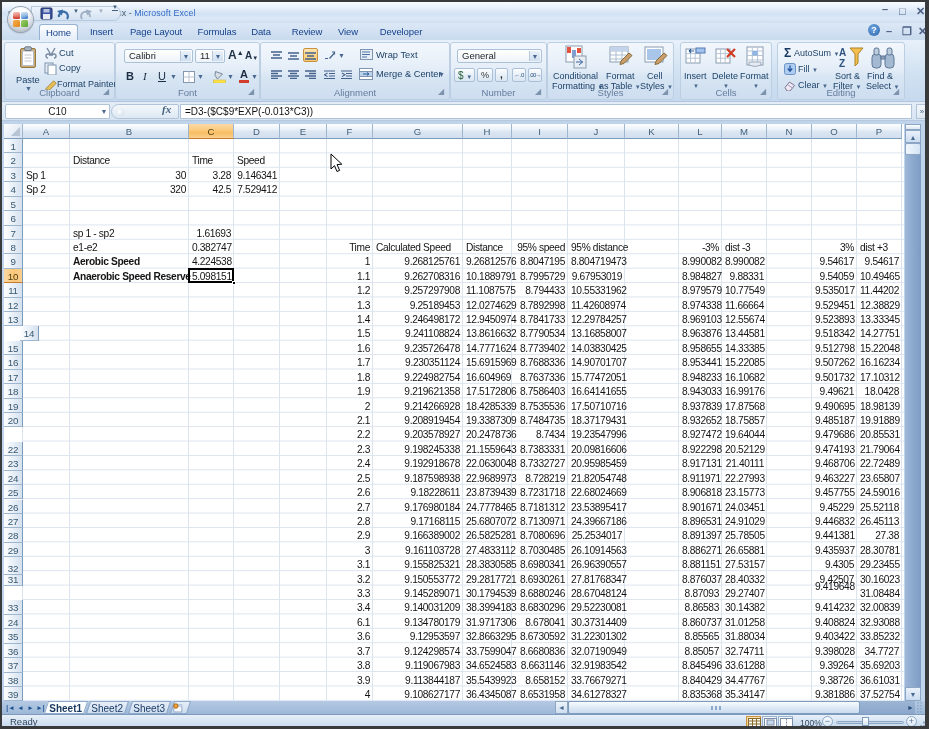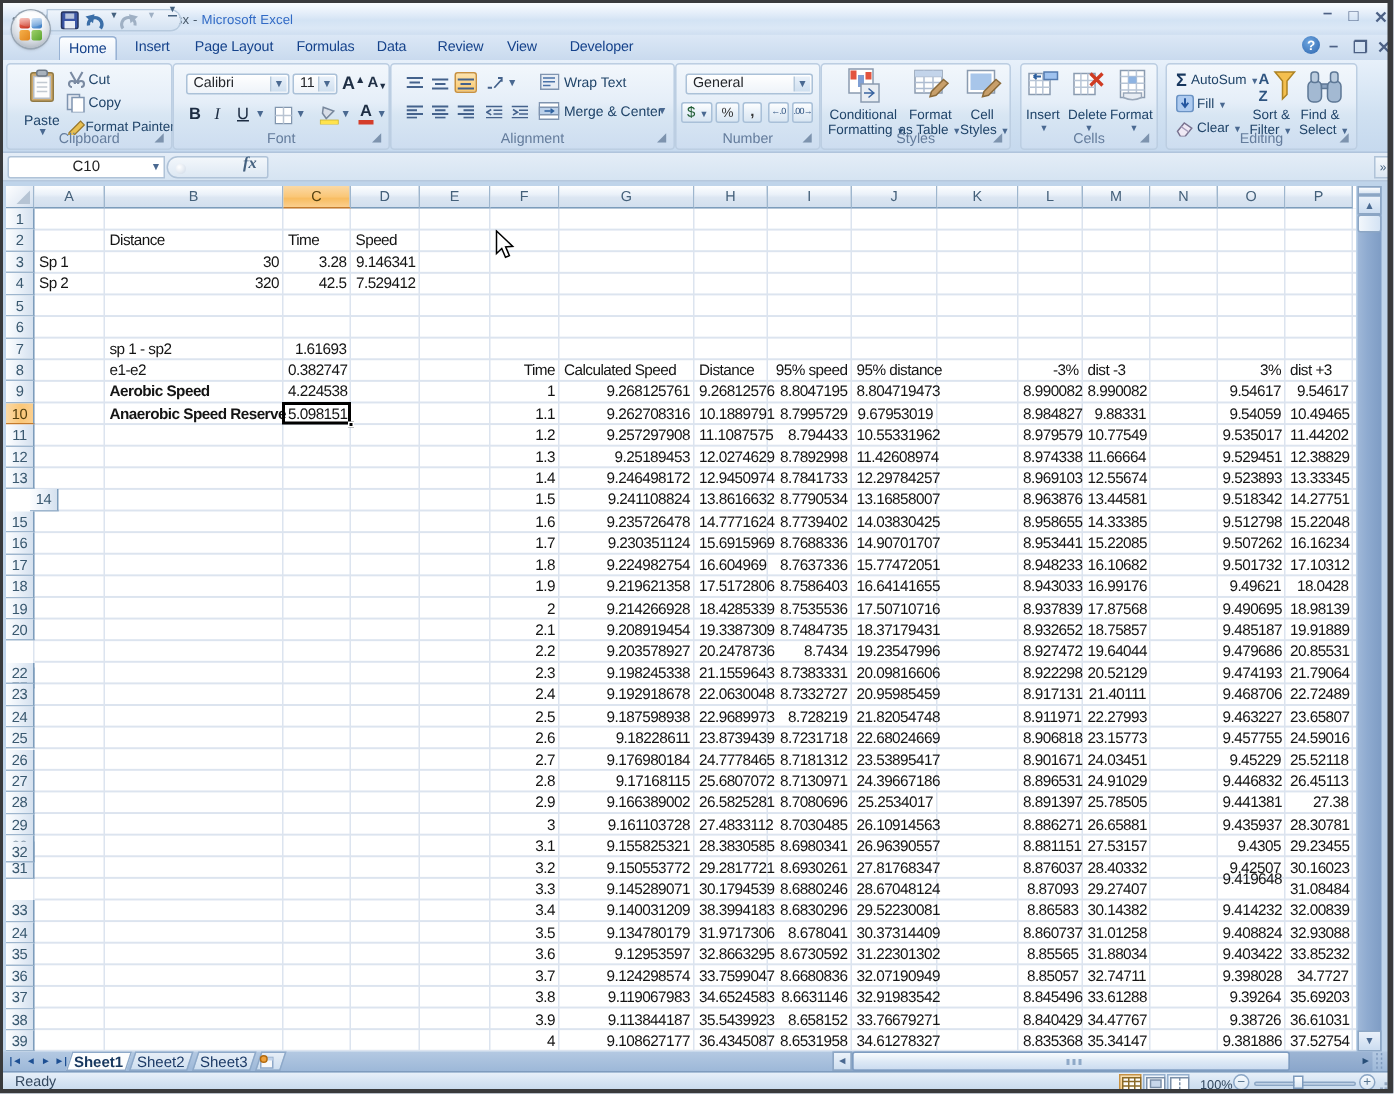--- a/index.html
+++ b/index.html
@@ -364,20 +364,21 @@
         <div class="glauncher">◢</div>
       </div>
 </div>
 <div id="fbar">
   <div id="namebox">C10</div>
   <div id="nbarrow">▼</div>
   <div id="fxzone">
         <span class="dot"></span>
       </div>
   <div id="fx">fx</div>
+  <div id="finput">=D3-($C$9*EXP(-0.013*C3))</div>
   <div id="fcollapse">»</div>
 </div>
 <div id="gridwrap">
   <div id="gridlines"></div>
 <div class="vline" style="left:18px"></div>
 <div class="vline" style="left:65px"></div>
 <div class="vline" style="left:184px"></div>
 <div class="vline" style="left:229px"></div>
 <div class="vline" style="left:275px"></div>
 <div class="vline" style="left:322px"></div>
@@ -696,21 +697,21 @@
 <div class="cell r" style="left:853px;top:462.02px;width:45px;height:14.42px;line-height:16.02px">31.08484</div>
 <div class="cell r" style="left:323px;top:476.44px;width:46px;height:14.42px;line-height:16.02px">3.4</div>
 <div class="cell r" style="left:369px;top:476.44px;width:90px;height:14.42px;line-height:16.02px">9.140031209</div>
 <div class="cell r" style="left:459px;top:476.44px;width:49px;height:14.42px;line-height:16.02px">38.3994183</div>
 <div class="cell r" style="left:508px;top:476.44px;width:56px;height:14.42px;line-height:16.02px">8.6830296</div>
 <div class="cell r" style="left:564px;top:476.44px;width:57px;height:14.42px;line-height:16.02px">29.52230081</div>
 <div class="cell r" style="left:675px;top:476.44px;width:43px;height:14.42px;line-height:16.02px">8.86583</div>
 <div class="cell r" style="left:718px;top:476.44px;width:45px;height:14.42px;line-height:16.02px">30.14382</div>
 <div class="cell r" style="left:808px;top:476.44px;width:45px;height:14.42px;line-height:16.02px">9.414232</div>
 <div class="cell r" style="left:853px;top:476.44px;width:45px;height:14.42px;line-height:16.02px">32.00839</div>
-<div class="cell r" style="left:323px;top:490.86px;width:46px;height:14.42px;line-height:16.02px">3.5</div>
+<div class="cell r" style="left:323px;top:490.86px;width:46px;height:14.42px;line-height:16.02px">6.1</div>
 <div class="cell r" style="left:369px;top:490.86px;width:90px;height:14.42px;line-height:16.02px">9.134780179</div>
 <div class="cell r" style="left:459px;top:490.86px;width:49px;height:14.42px;line-height:16.02px">31.9717306</div>
 <div class="cell r" style="left:508px;top:490.86px;width:56px;height:14.42px;line-height:16.02px">8.678041</div>
 <div class="cell r" style="left:564px;top:490.86px;width:57px;height:14.42px;line-height:16.02px">30.37314409</div>
 <div class="cell r" style="left:675px;top:490.86px;width:43px;height:14.42px;line-height:16.02px">8.860737</div>
 <div class="cell r" style="left:718px;top:490.86px;width:45px;height:14.42px;line-height:16.02px">31.01258</div>
 <div class="cell r" style="left:808px;top:490.86px;width:45px;height:14.42px;line-height:16.02px">9.408824</div>
 <div class="cell r" style="left:853px;top:490.86px;width:45px;height:14.42px;line-height:16.02px">32.93088</div>
 <div class="cell r" style="left:323px;top:505.28px;width:46px;height:14.42px;line-height:16.02px">3.6</div>
 <div class="cell r" style="left:369px;top:505.28px;width:90px;height:14.42px;line-height:16.02px">9.12953597</div>

